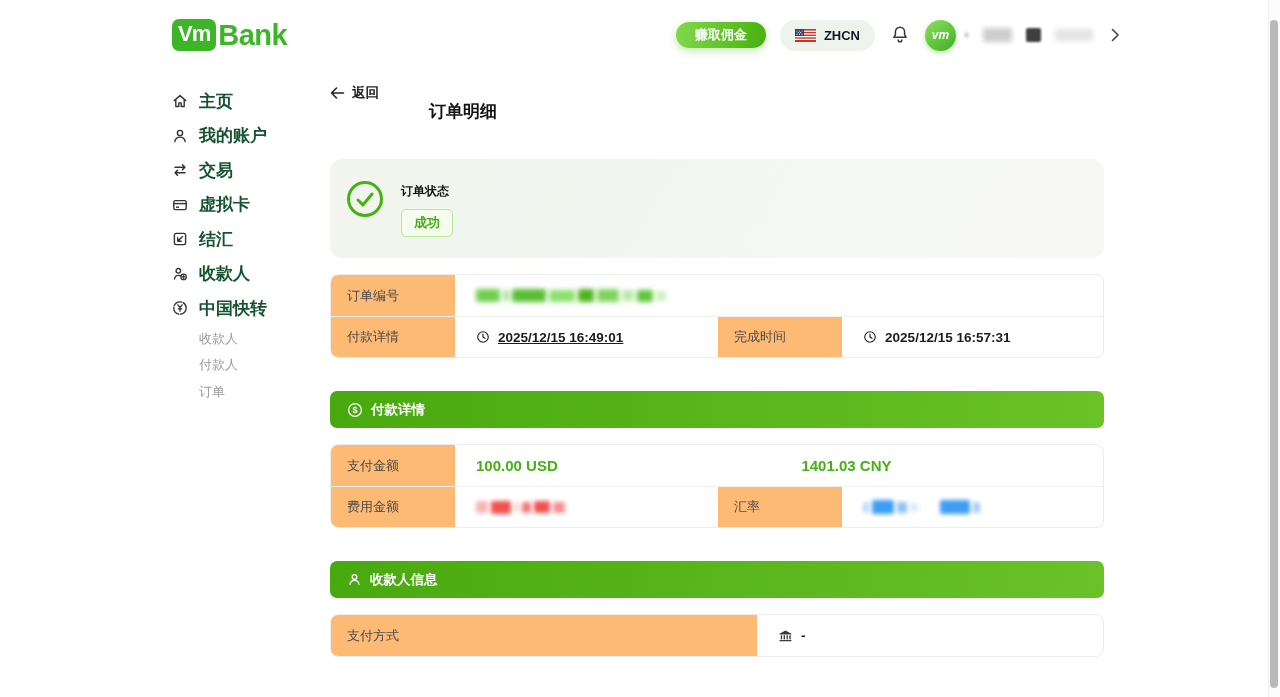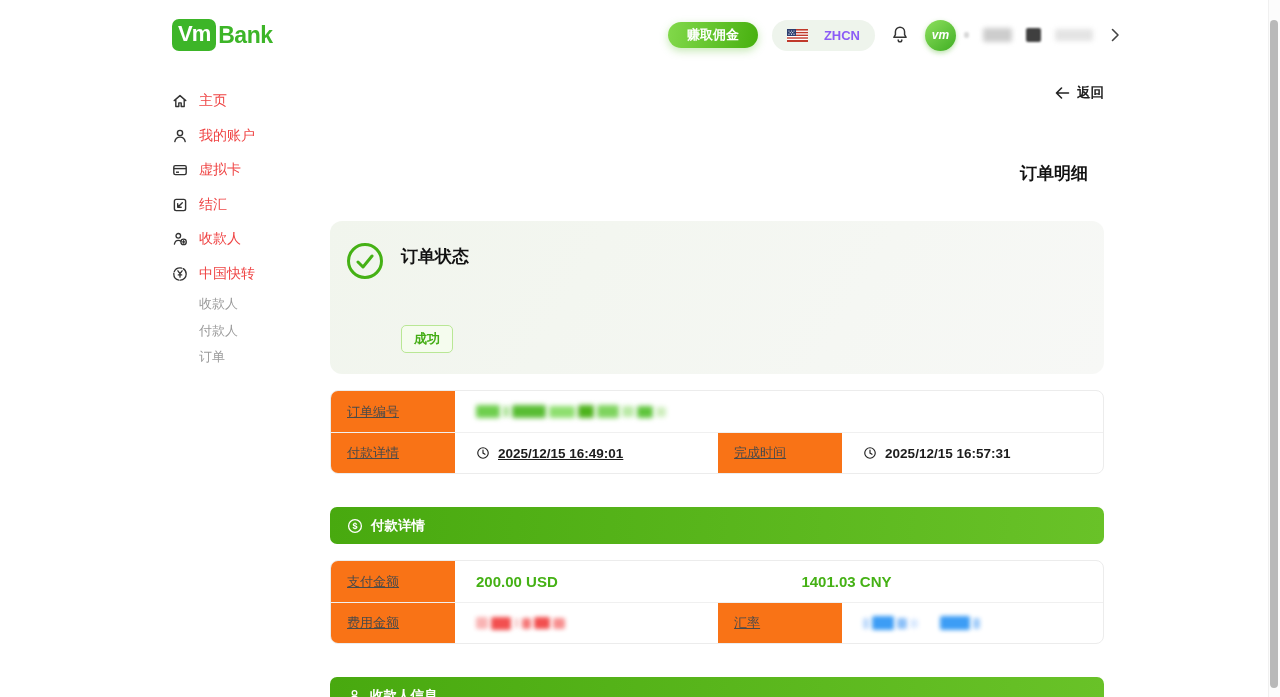--- a/index.html
+++ b/index.html
@@ -14,34 +14,34 @@
   
   .top-header {
     height:70px; display:flex; align-items:center; justify-content:space-between;
     padding:0 160px 0 172px; background:#fff;
   }
   .logo { display:flex; align-items:center; gap:2px; cursor:pointer; }
   .logo-badge {
     background:#3db528; color:#fff; font-weight:bold; font-size:22px;
     padding:2px 6px 4px 6px; border-radius:7px; letter-spacing:-1px;
   }
-  .logo-text { color:#3db528; font-weight:bold; font-size:23px; letter-spacing:-0.5px; }
+  .logo-text { color:#3db528; font-weight:bold; font-size:29px; letter-spacing:-0.5px; }
 
   .header-right { display:flex; align-items:center; gap:14px; }
   .earn-btn {
     border:none; cursor:pointer; color:#fff; font-weight:bold; font-size:13px;
     padding:4px 19px; border-radius:18px;
     background:linear-gradient(100deg,#82d94b,#47b00f);
     box-shadow:0 3px 8px rgba(90,190,40,.35);
     font-family:inherit;
   }
   .lang-pill {
-    display:flex; align-items:center; gap:16px; cursor:pointer;
+    display:flex; align-items:center; gap:8px; cursor:pointer;
     background:#eef4ec; border-radius:18px; padding:8px 15px;
-    font-size:13px; font-weight:bold; color:#8b5cf6;
+    font-size:13px; font-weight:bold; color:#0f172a;
   }
   .bell { cursor:pointer; display:flex; align-items:center; }
   .avatar {
     width:31px; height:31px; border-radius:50%;
     background:linear-gradient(140deg,#8ee05f,#3fae22);
     color:#fff; font-style:italic; font-weight:bold; font-size:12px;
     display:flex; align-items:center; justify-content:center; cursor:pointer;
     box-shadow:0 2px 5px rgba(80,180,40,.4);
   }
   .r-box { display:inline-block; border-radius:2px; vertical-align:middle; }
@@ -50,68 +50,67 @@
 
   
   .scroll-track { position:absolute; right:0; top:0; width:12px; height:697px; background:#fcfcfc; border-left:1px solid #f0f0f0; }
   .scroll-thumb { position:absolute; right:2px; top:20px; width:8px; height:668px; background:#b9b9b9; border-radius:4px; }
 
   
   .app-body { display:flex; padding:0 176px 0 172px; align-items:flex-start; }
   .sidebar { width:158px; flex-shrink:0; padding-top:14px; }
   .side-item {
     display:flex; align-items:center; gap:11px; height:34.5px;
-    font-size:14px; color:#ef4444; cursor:pointer; white-space:nowrap;
+    font-size:17px; color:#14532d; cursor:pointer; white-space:nowrap;font-weight:bold;
   }
   .side-item svg { flex-shrink:0; }
   .side-sub {
     padding-left:27px; height:26.5px; display:flex; align-items:center;
     font-size:13px; color:#9a9a9a; cursor:pointer;
   }
 
   .main { flex:1; padding-top:8px; min-width:0; }
 
-  .page-head { display:flex; align-items:flex-end; gap:44px; margin:6px 0 20px;flex-direction:column; }
+  .page-head { display:flex; align-items:flex-start; gap:34px; margin:6px 0 20px; }
   .back-link { display:flex; align-items:center; gap:7px; font-size:13.5px; font-weight:bold; color:#222; cursor:pointer; }
   .page-title { font-size:17px; font-weight:bold; color:#111; }
 
   
   .status-card {
     background:linear-gradient(120deg,#f1f5ed,#f7f8f6);
     border-radius:12px; padding:21px 16px; display:flex; gap:17px;
     margin-bottom:16px;
   }
   .check-circle { flex-shrink:0; }
-  .status-title { font-size:17px; font-weight:bold; color:#111; margin:3px 0 9px; }
+  .status-title { font-size:12px; font-weight:bold; color:#111; margin:3px 0 9px; }
   .status-badge {
     display:inline-block; font-size:13px; color:#44ad15; font-weight:bold;
     background:#f5fcee; border:1px solid #b9e795; border-radius:5px;
     padding:4px 12px;
-    margin-top:48px;
   }
 
   
   .section-head {
     background:linear-gradient(95deg,#48a90f,#69c228);
     color:#fff; font-weight:bold; font-size:13.5px;
     height:37px; border-radius:7px; display:flex; align-items:center; gap:8px;
     padding:0 17px; margin-bottom:16px;
   }
 
   
   .info-table {
     border:1px solid #ececec; border-radius:8px; overflow:hidden;
     margin-bottom:33px; background:#fff;
   }
   .t-row { display:flex; border-top:1px solid #f0f0f0; min-height:41px; }
   .t-row:first-child { border-top:none; }
   .cell-label {
-    width:124px; flex-shrink:0; background:#f97316;
+    width:124px; flex-shrink:0; background:#fdba74;
     display:flex; align-items:center; padding:0 16px;
-    font-size:13px; color:#4a4a4a;text-decoration:underline;
+    font-size:13px; color:#4a4a4a;
   }
   .cell-label.wide { width:426px; }
   .cell-value {
     flex:1; display:flex; align-items:center; gap:8px;
     padding:0 21px; font-size:13.5px; font-weight:bold; color:#1c1c1c;
     min-width:0;
   }
   .amt { color:#45b115; font-size:15px; font-weight:bold; }
   .redact-strip { display:flex; align-items:center; gap:3px; }
 </style>
@@ -173,20 +172,27 @@
       <span>主页</span>
     </div>
     <div class="side-item">
       <svg width="16" height="16" viewBox="0 0 16 16" fill="none" stroke="#333" stroke-width="1.4" stroke-linecap="round">
         <circle cx="8" cy="5" r="2.6"></circle>
           <path d="M2.8 13.6c.6-3 2.6-4.5 5.2-4.5s4.6 1.5 5.2 4.5"></path>
       </svg>
       <span>我的账户</span>
     </div>
     <div class="side-item">
+      <svg width="16" height="16" viewBox="0 0 16 16" fill="none" stroke="#333" stroke-width="1.5" stroke-linecap="round" stroke-linejoin="round">
+        <path d="M3 5.2h9.5M10.5 2.8l2.4 2.4-2.4 2.4"></path>
+        <path d="M13 10.8H3.5M5.5 8.4 3.1 10.8l2.4 2.4"></path>
+      </svg>
+      <span>交易</span>
+    </div>
+    <div class="side-item">
       <svg width="16" height="16" viewBox="0 0 16 16" fill="none" stroke="#333" stroke-width="1.4">
         <rect x="1.8" y="3.6" width="12.4" height="9" rx="1.5"></rect>
           <line x1="1.8" y1="6.6" x2="14.2" y2="6.6"></line>
           <line x1="4" y1="10.2" x2="7" y2="10.2"></line>
       </svg>
       <span>虚拟卡</span>
     </div>
     <div class="side-item">
       <svg width="16" height="16" viewBox="0 0 16 16" fill="none" stroke="#333" stroke-width="1.4" stroke-linecap="round" stroke-linejoin="round">
         <rect x="2.4" y="2.4" width="11.2" height="11.2" rx="1.8"></rect>
@@ -287,21 +293,21 @@
       <svg width="16" height="16" viewBox="0 0 16 16" fill="none">
         <circle cx="8" cy="8" r="6.4" stroke="#fff" stroke-width="1.3"></circle>
         <text x="8" y="11.2" font-size="9" fill="#fff" text-anchor="middle" font-family="Liberation Sans, sans-serif">$</text>
       </svg>
       <span>付款详情</span>
     </div>
     <div class="info-table">
       <div class="t-row">
         <div class="cell-label">支付金额</div>
         <div class="cell-value" style="flex:1.01;">
-          <span class="amt">200.00 USD</span>
+          <span class="amt">100.00 USD</span>
         </div>
         <div class="cell-value">
           <span class="amt">1401.03 CNY</span>
         </div>
       </div>
       <div class="t-row">
         <div class="cell-label">费用金额</div>
         <div class="cell-value" style="flex:1.01;">
           <span class="redact-strip">
             <span class="r-box blur2" style="width:12px;height:12px;background:#f9b4b4;"></span>

